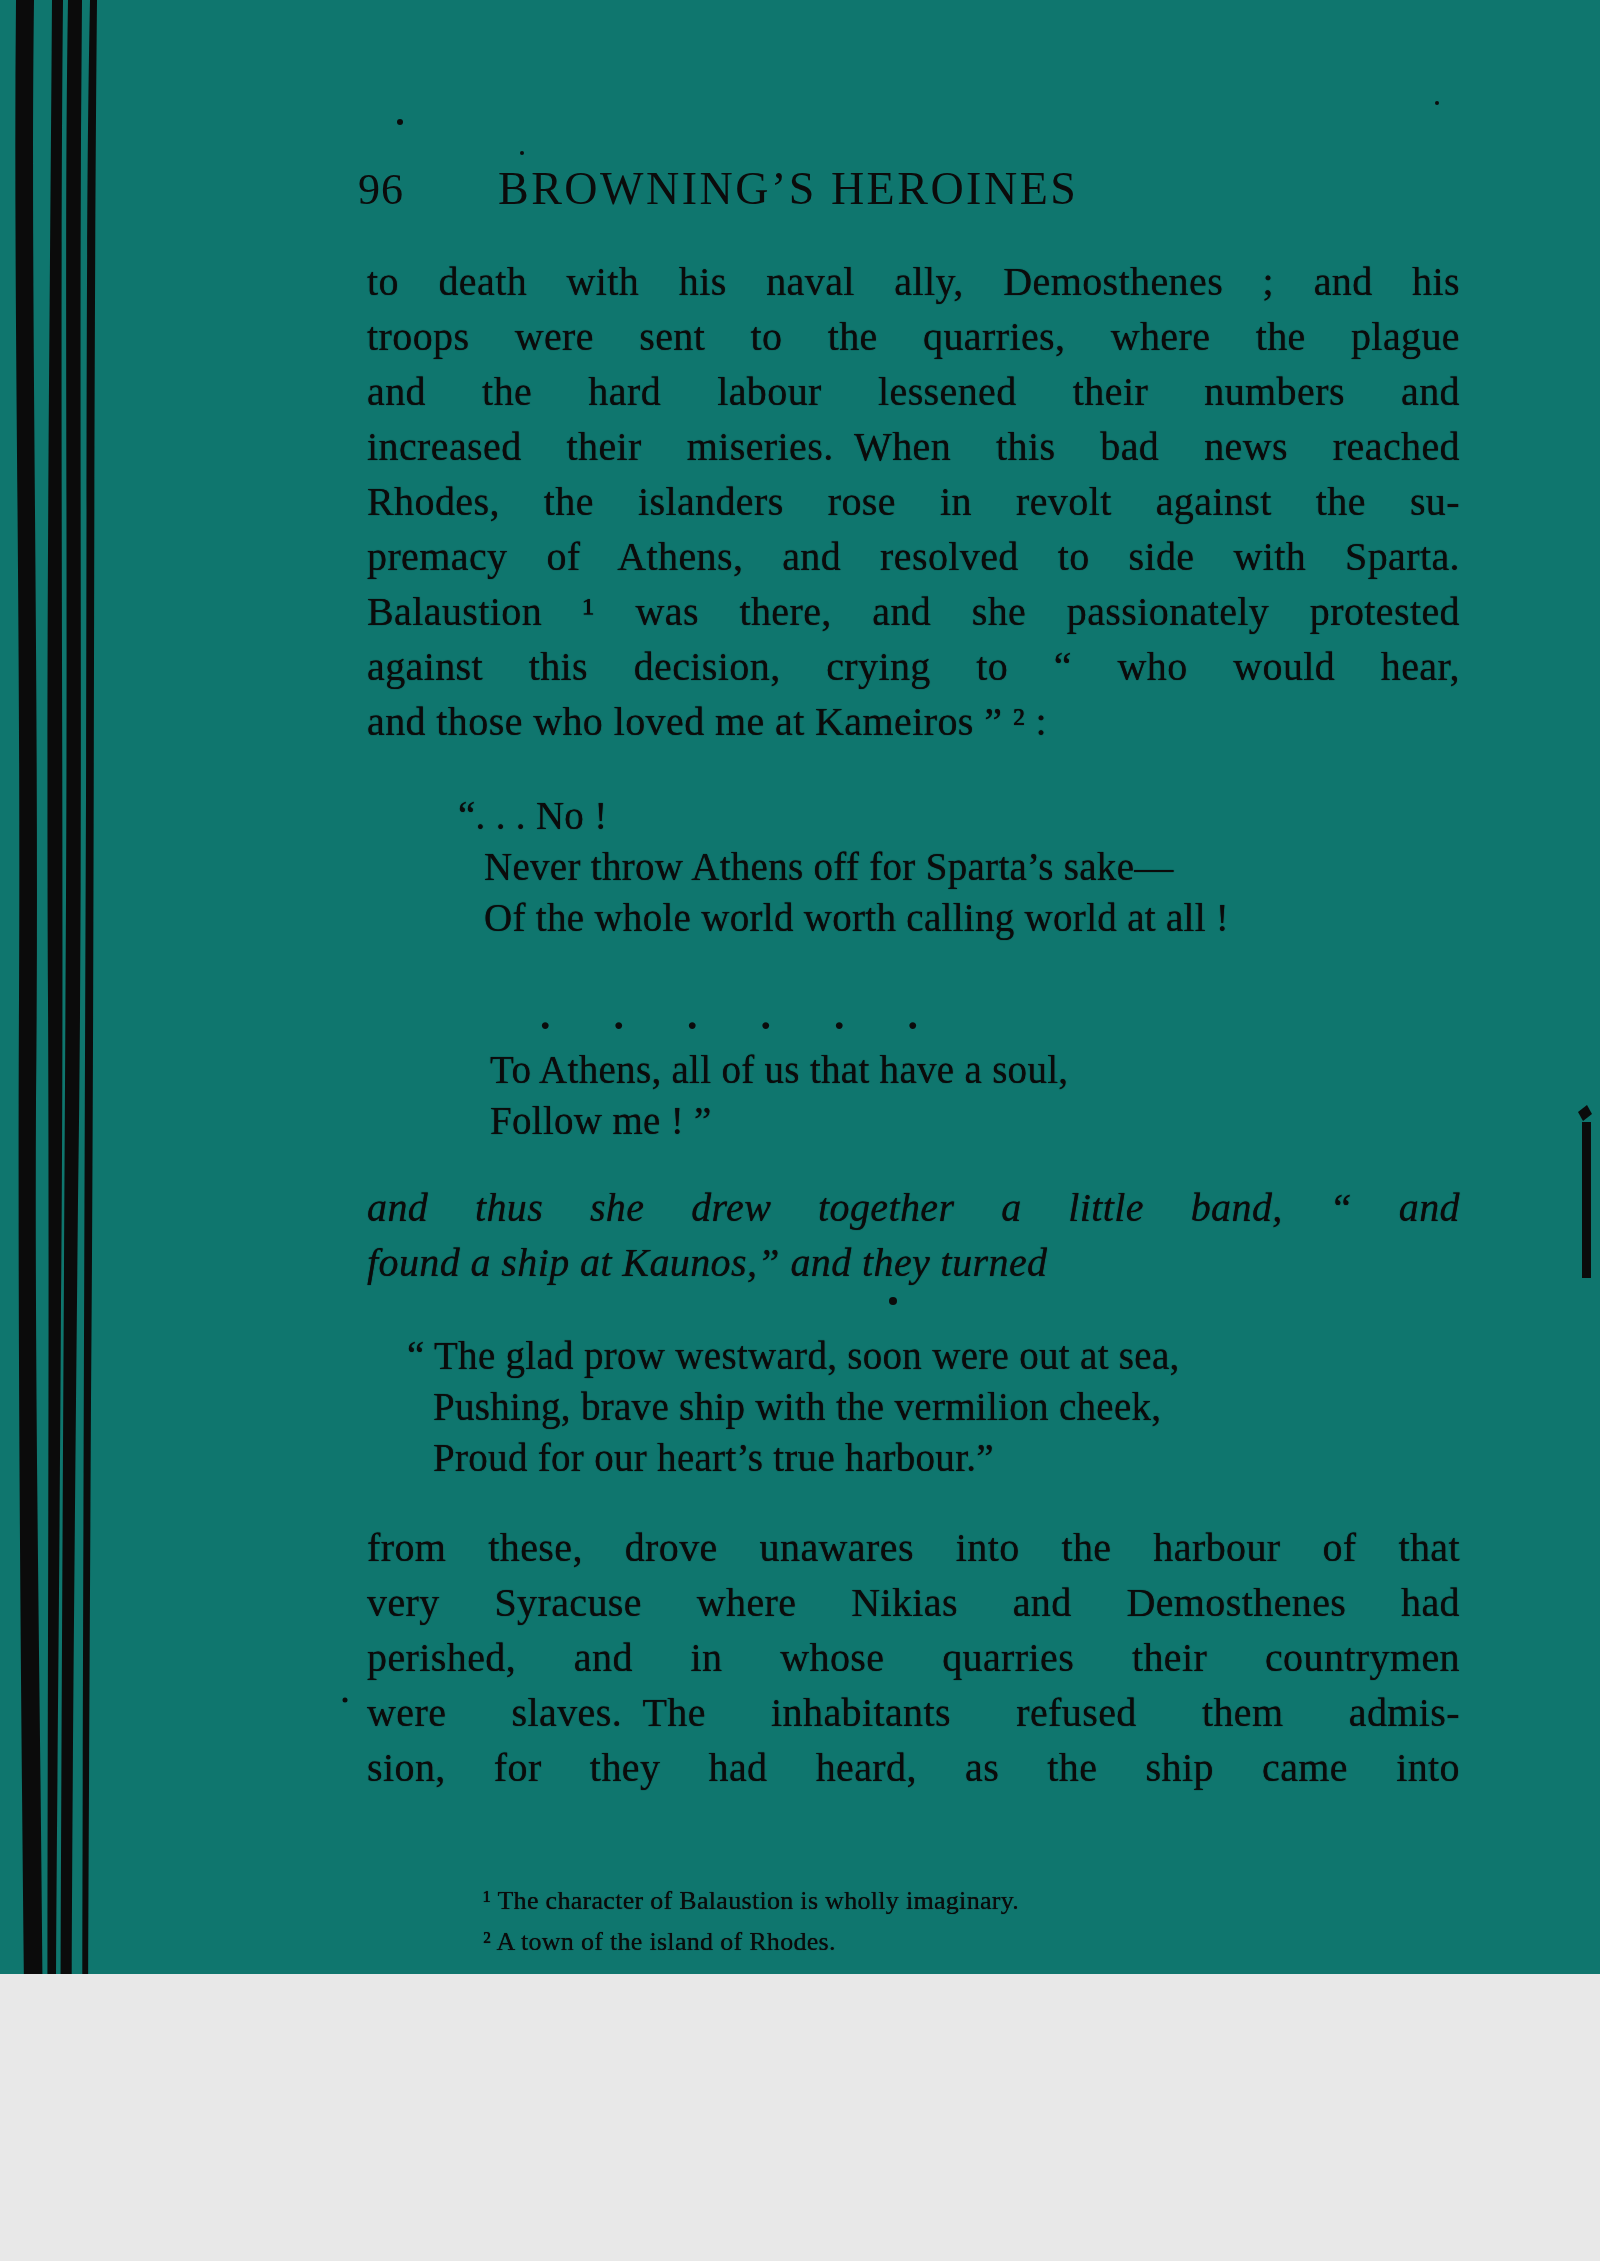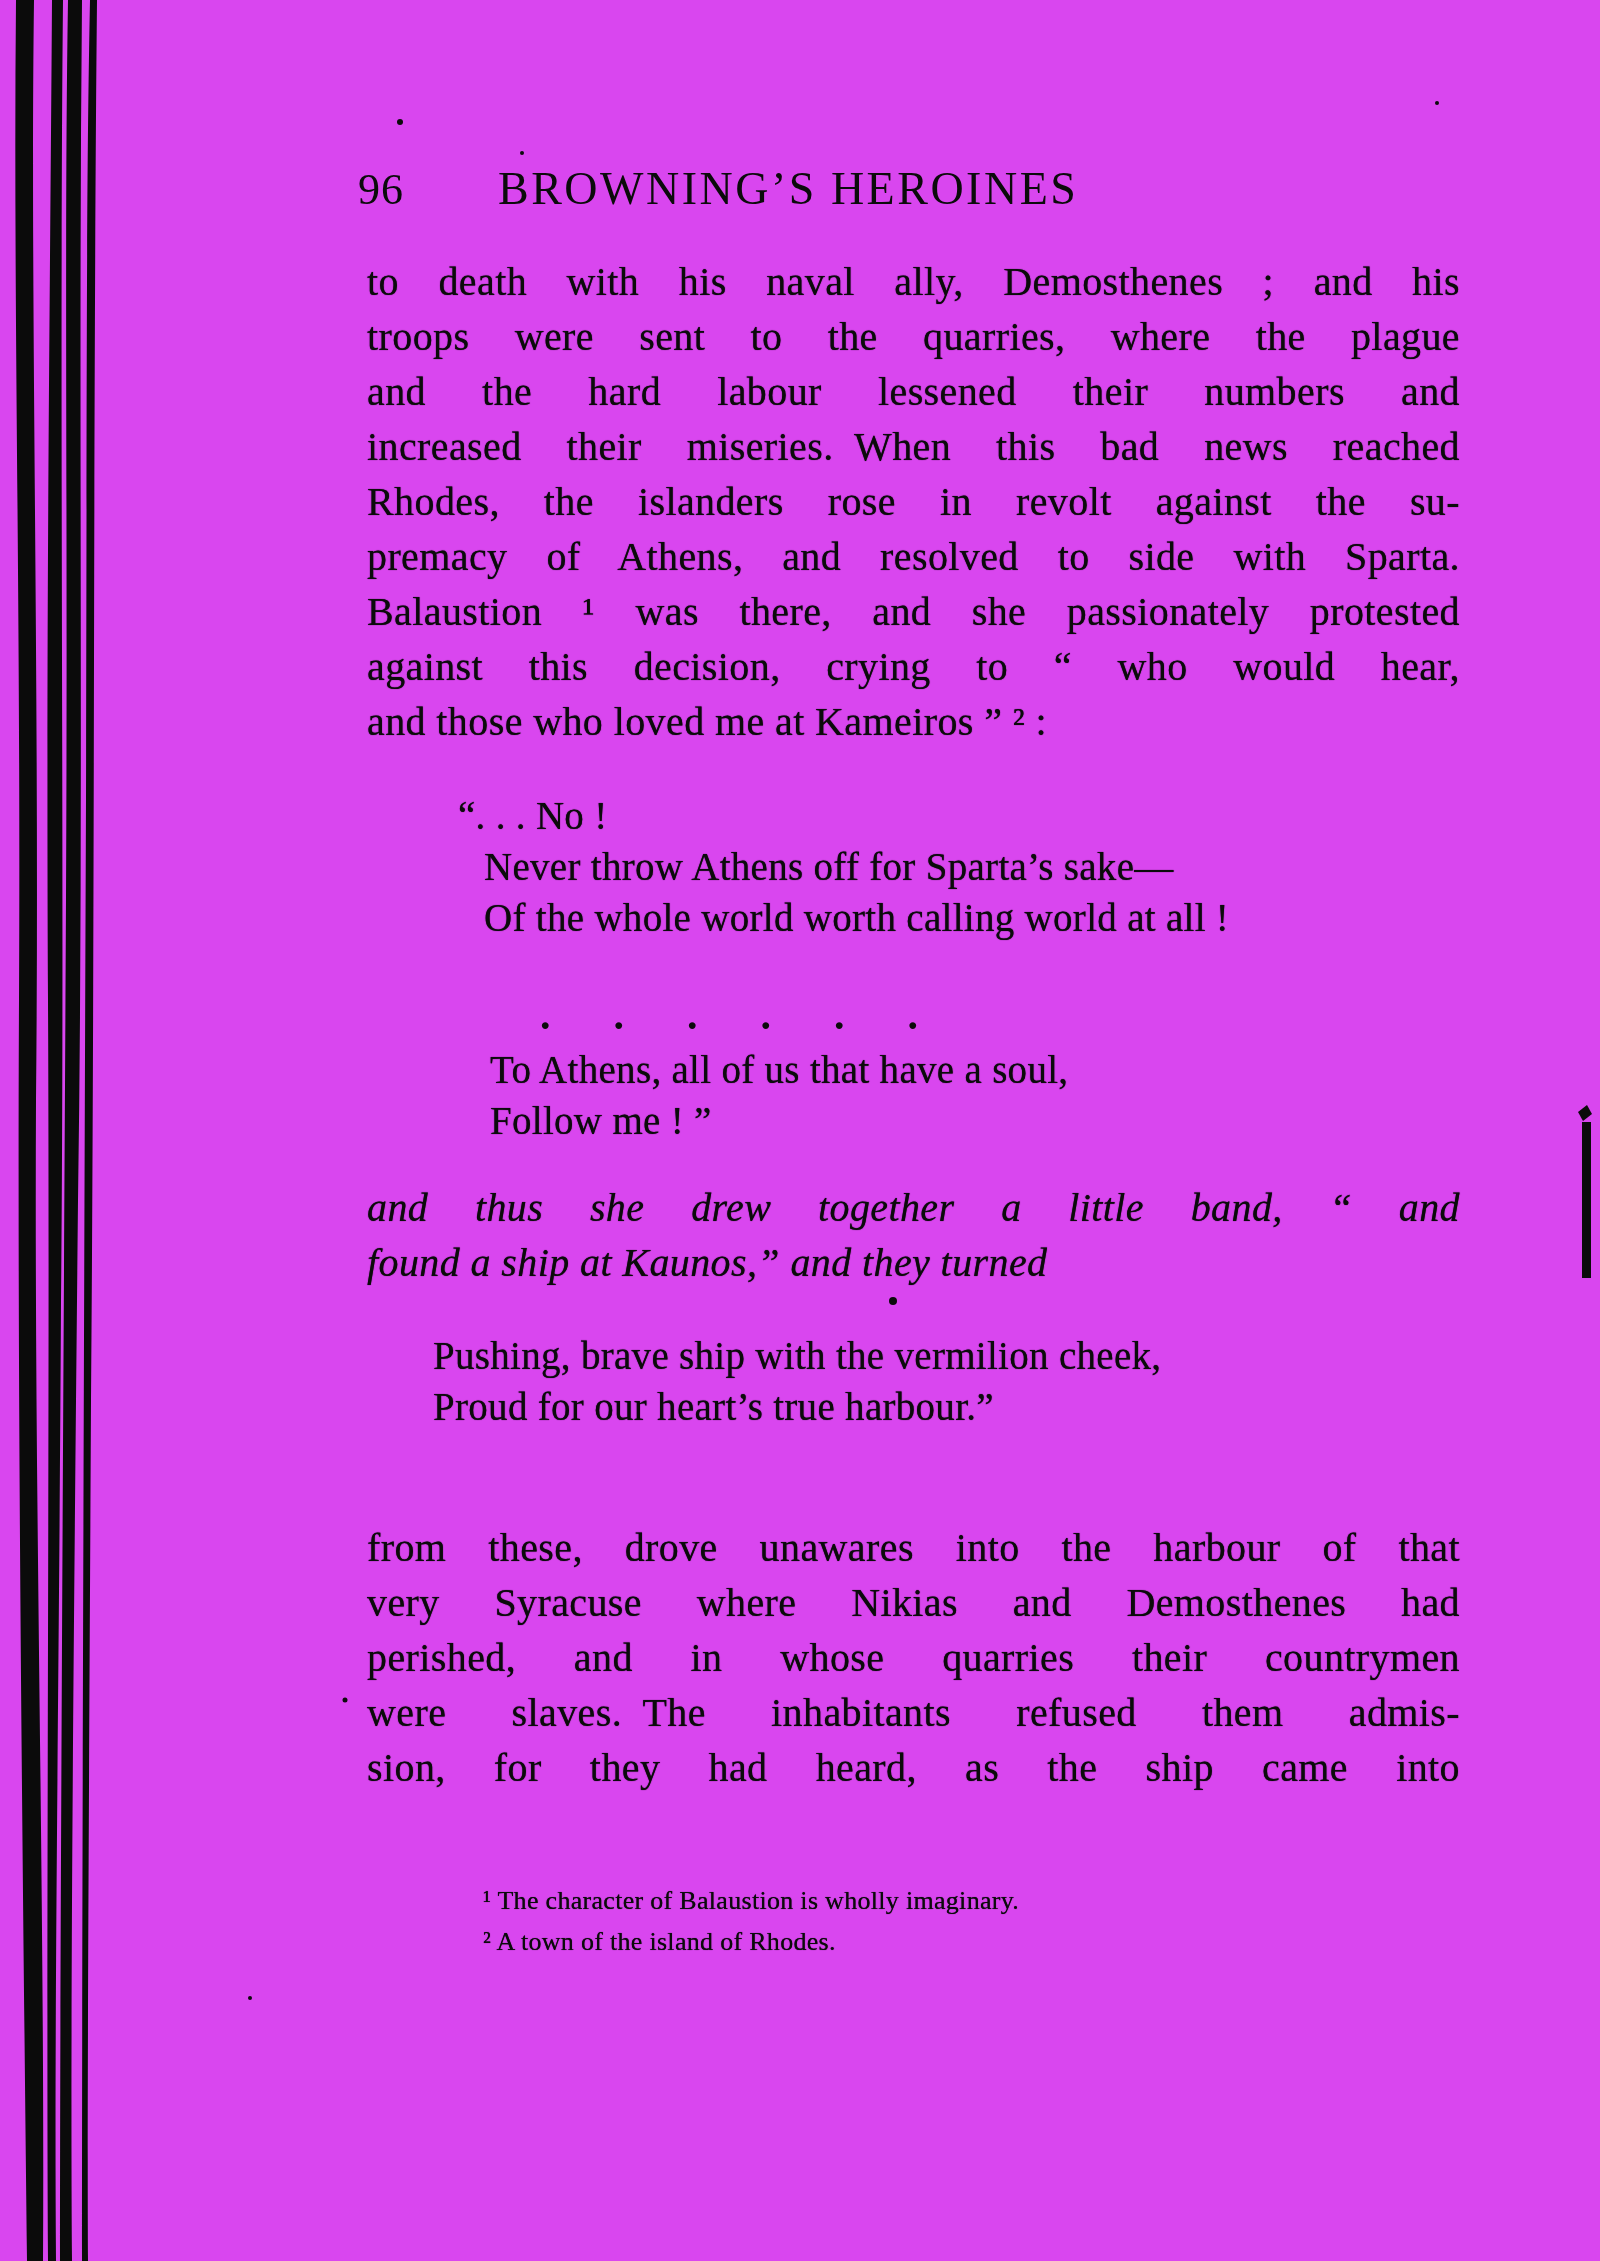--- a/index.html
+++ b/index.html
@@ -1,17 +1,17 @@
 <!DOCTYPE html>
 <html><head>
 <meta charset="utf-8">
 <style>
   html,body{margin:0;padding:0;background:#e8e8e8;}
   #page{
-    position:relative;width:1600px;height:2261px;background:#d946ef;
+    position:relative;width:1600px;height:1974px;background:#0f766e;
     color:#0b0b0b;font-family:"Liberation Serif","DejaVu Serif",serif;
     overflow:hidden;
   }
   #page *{box-sizing:border-box;}
   .block{position:absolute;}
   #hdr-num{left:358px;top:164px;font-size:44px;letter-spacing:1px;}
   #hdr-title{left:498px;top:162px;font-size:46px;letter-spacing:2.5px;}
   .para{width:1093px;font-size:40px;line-height:55px;letter-spacing:.4px;
         text-shadow:0 0 1px rgba(0,0,0,.85);}
   #para1{left:367px;top:254px;}
@@ -87,20 +87,21 @@
       <div class="">To Athens, all of us that have a soul,</div>
       <div class="">Follow me ! ”</div>
     </div>
 
   <div class="block para" id="para2">
       <div class="jl">and thus she drew together a little band, “ and</div>
       <div class="">found a ship at Kaunos,” and they turned</div>
     </div>
 
   <div class="block verse" id="verse2">
+      <div class="hang">“ The glad prow westward, soon were out at sea,</div>
       <div class="">Pushing, brave ship with the vermilion cheek,</div>
       <div class="">Proud for our heart’s true harbour.”</div>
     </div>
 
   <div class="block para" id="para3">
       <div class="jl">from these, drove unawares into the harbour of that</div>
       <div class="jl">very Syracuse where Nikias and Demosthenes had</div>
       <div class="jl">perished, and in whose quarries their countrymen</div>
       <div class="jl">were slaves. The inhabitants refused them admis-</div>
       <div class="jl">sion, for they had heard, as the ship came into</div>

